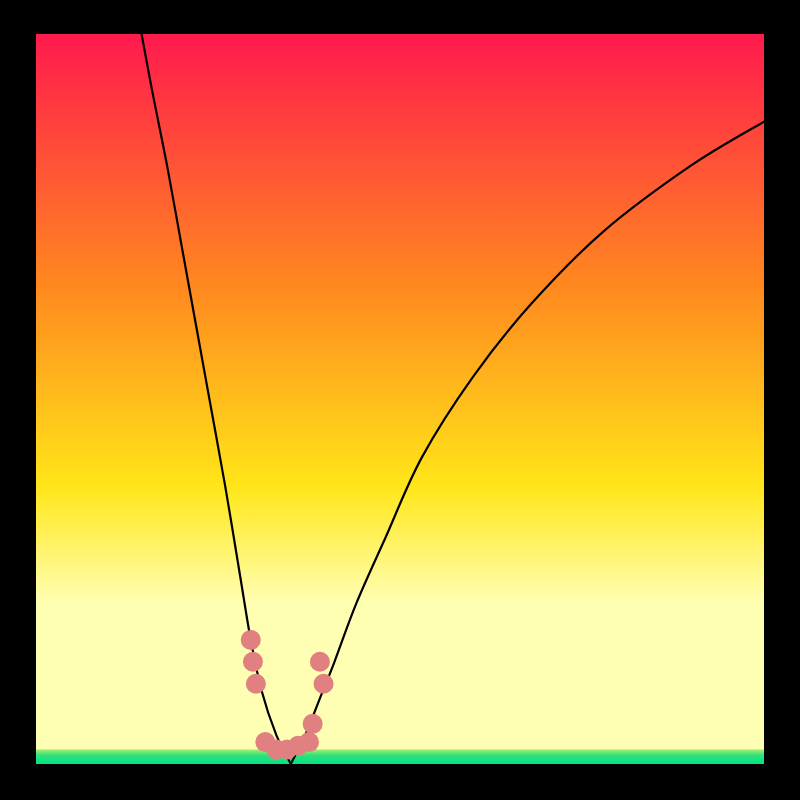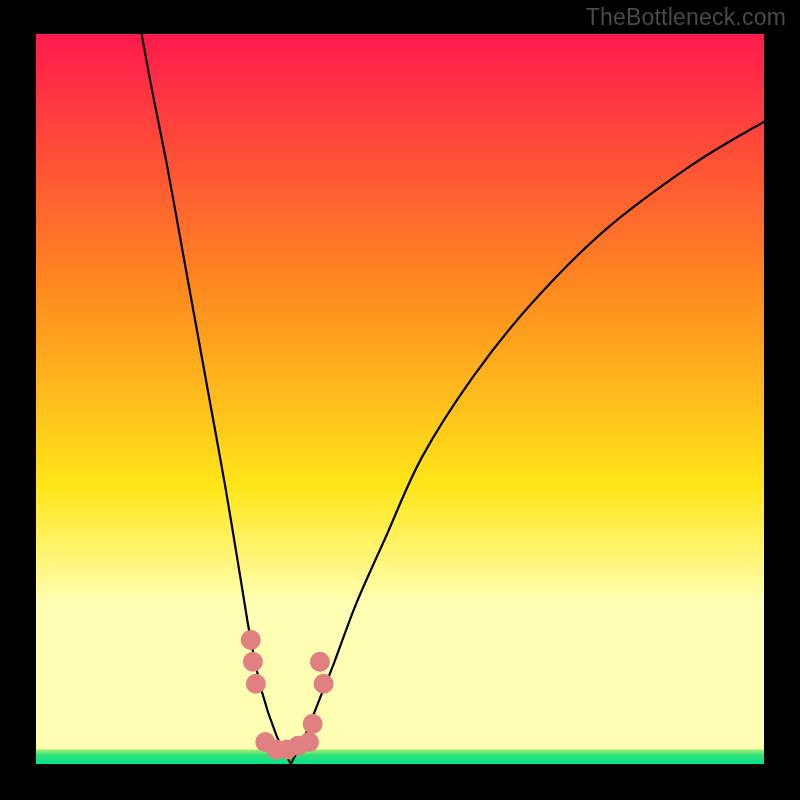--- a/index.html
+++ b/index.html
@@ -29,21 +29,20 @@
   svg.plot {
     position: absolute;
     left: 0;
     top: 0;
   }
 </style>
 </head>
 <body>
 
 <div class="stage">
-  <div class="watermark">TheBottleneck.com</div>
 
   <svg class="plot" width="800" height="800" viewBox="0 0 800 800">
     <defs>
       <linearGradient id="bg-grad" x1="0" y1="0" x2="0" y2="1">
         <stop id="g-stop-0" offset="0%" stop-color="#ff1a4d"></stop>
         <stop id="g-stop-1" offset="35%" stop-color="#ff8a1f"></stop>
         <stop id="g-stop-2" offset="62%" stop-color="#ffe619"></stop>
         <stop id="g-stop-3" offset="78%" stop-color="#ffffb3"></stop>
         <stop id="g-stop-4" offset="100%" stop-color="#ffffb3"></stop>
       </linearGradient>

